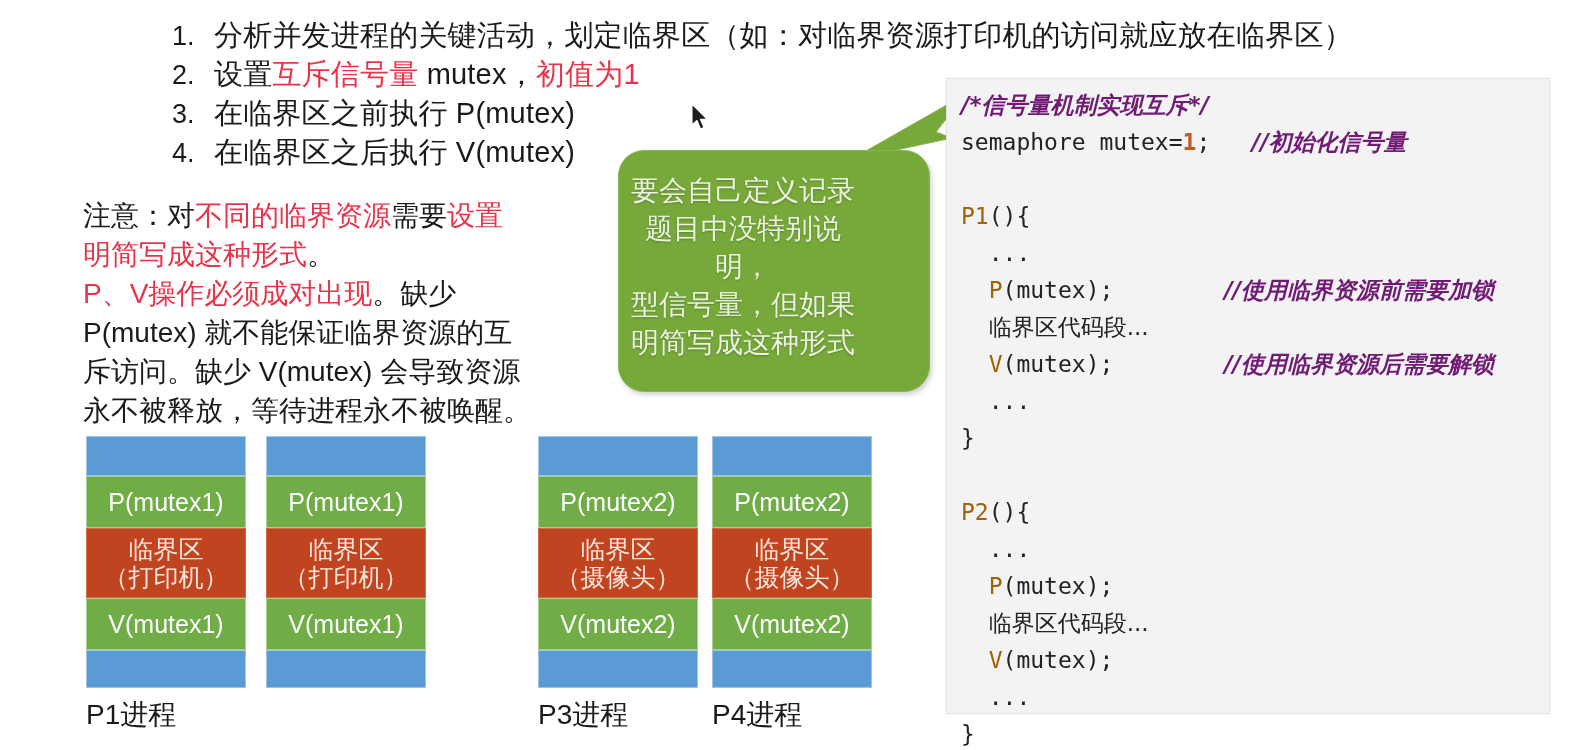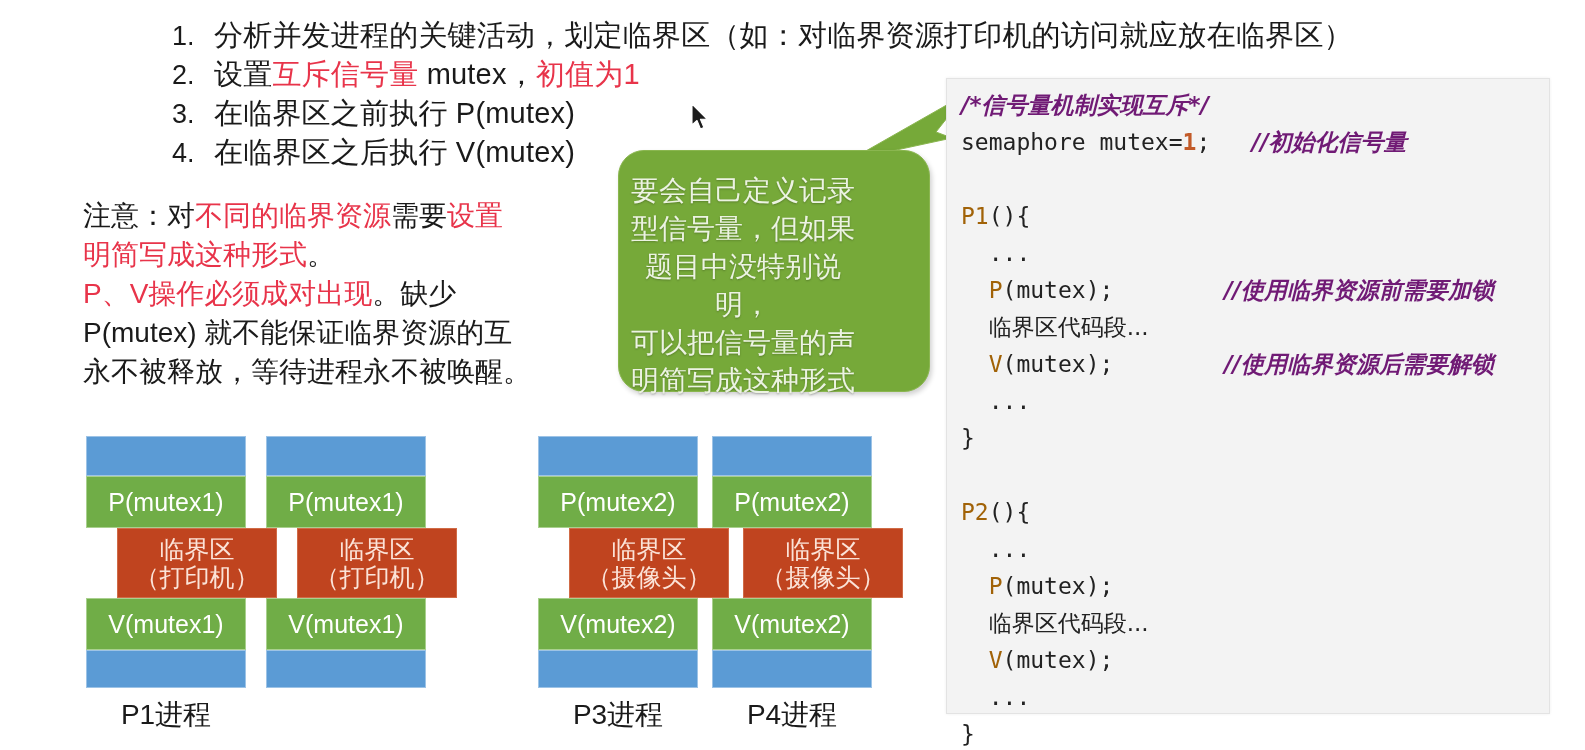--- a/index.html
+++ b/index.html
@@ -38,22 +38,22 @@
   
   #cursor{position:absolute;left:690px;top:103px;width:20px;height:28px;}
 
   
   #procs{position:absolute;left:0;top:436px;width:940px;height:300px;}
   .col{position:absolute;top:0;}
   .bar{box-sizing:border-box;border:1px solid #9dc3e6;display:flex;align-items:center;justify-content:center;
        color:#ffffff;font-size:25px;line-height:28px;text-align:center;}
   .b-blue{background:#5b9bd5;}
   .b-green{background:#70ad47;border-color:#a9d08e;}
-  .b-crit{background:#c0441f;border-color:#d06b46;color:#fbe3d8;margin-left:31px;}
-  .caption{position:absolute;top:260px;width:100%;text-align:center;font-size:28px;color:#1a1a1a;}
+  .b-crit{background:#c0441f;border-color:#d06b46;color:#fbe3d8;}
+  .caption{position:absolute;top:260px;width:100%;font-size:28px;color:#1a1a1a;}
 
   
   #codepanel{
     position:absolute;left:946px;top:78px;width:602px;height:634px;
     background:#f3f3f3;border:1px solid #e3e3e3;
     box-shadow:0 0 3px rgba(0,0,0,.07);
   }
   #codepanel .code{
     position:absolute;left:14px;top:8px;right:6px;
     font-family:"DejaVu Sans Mono","Liberation Mono",monospace;
@@ -92,33 +92,33 @@
         <span class="num">4.</span>
         <span class="txt"><span class="">在临界区之后执行&nbsp;V(mutex)</span></span>
       </div>
     </div>
 
   <div id="note">
       <div class="l"><span class="">注意：对</span><span class="red">不同的临界资源</span><span class="">需要</span><span class="red">设置</span></div>
       <div class="l"><span class="red">明简写成这种形式</span><span class="">。</span></div>
       <div class="l"><span class="red">P、V操作必须成对出现</span><span class="">。缺少</span></div>
       <div class="l"><span class="">P(mutex)&nbsp;就不能保证临界资源的互</span></div>
+      <div class="l"><span class="">斥访问。缺少&nbsp;V(mutex)&nbsp;会导致资源</span></div>
       <div class="l"><span class="">永不被释放，等待进程永不被唤醒。</span></div>
     </div>
 
   <div id="callout">
     <svg class="tail" viewBox="0 0 120 70">
       <path d="M2,68 L118,2 L88,40 L104,46 Z" fill="#76a939" stroke="#8ab64f" stroke-width="1"></path>
     </svg>
     <div class="body"></div>
     <div class="ctext" id="callout-text">
         <div>要会自己定义记录</div>
+        <div>题目中没特别说明，</div>
         <div>型信号量，但如果</div>
-        <div>题目中没特别说明，</div>
-        <div>可以把信号量的声</div>
         <div>明简写成这种形式</div>
       </div>
   </div>
 
   <svg id="cursor" viewBox="0 0 20 28">
     <path d="M2,1 L2,22 L7,17.5 L10.5,26 L13.8,24.4 L10.4,16.3 L17,16 Z" fill="#1c1c1c" stroke="#ffffff" stroke-width="1.1" stroke-linejoin="round"></path>
   </svg>
 
   <div id="procs">
       <div class="col" style="left: 86px; width: 160px;">

